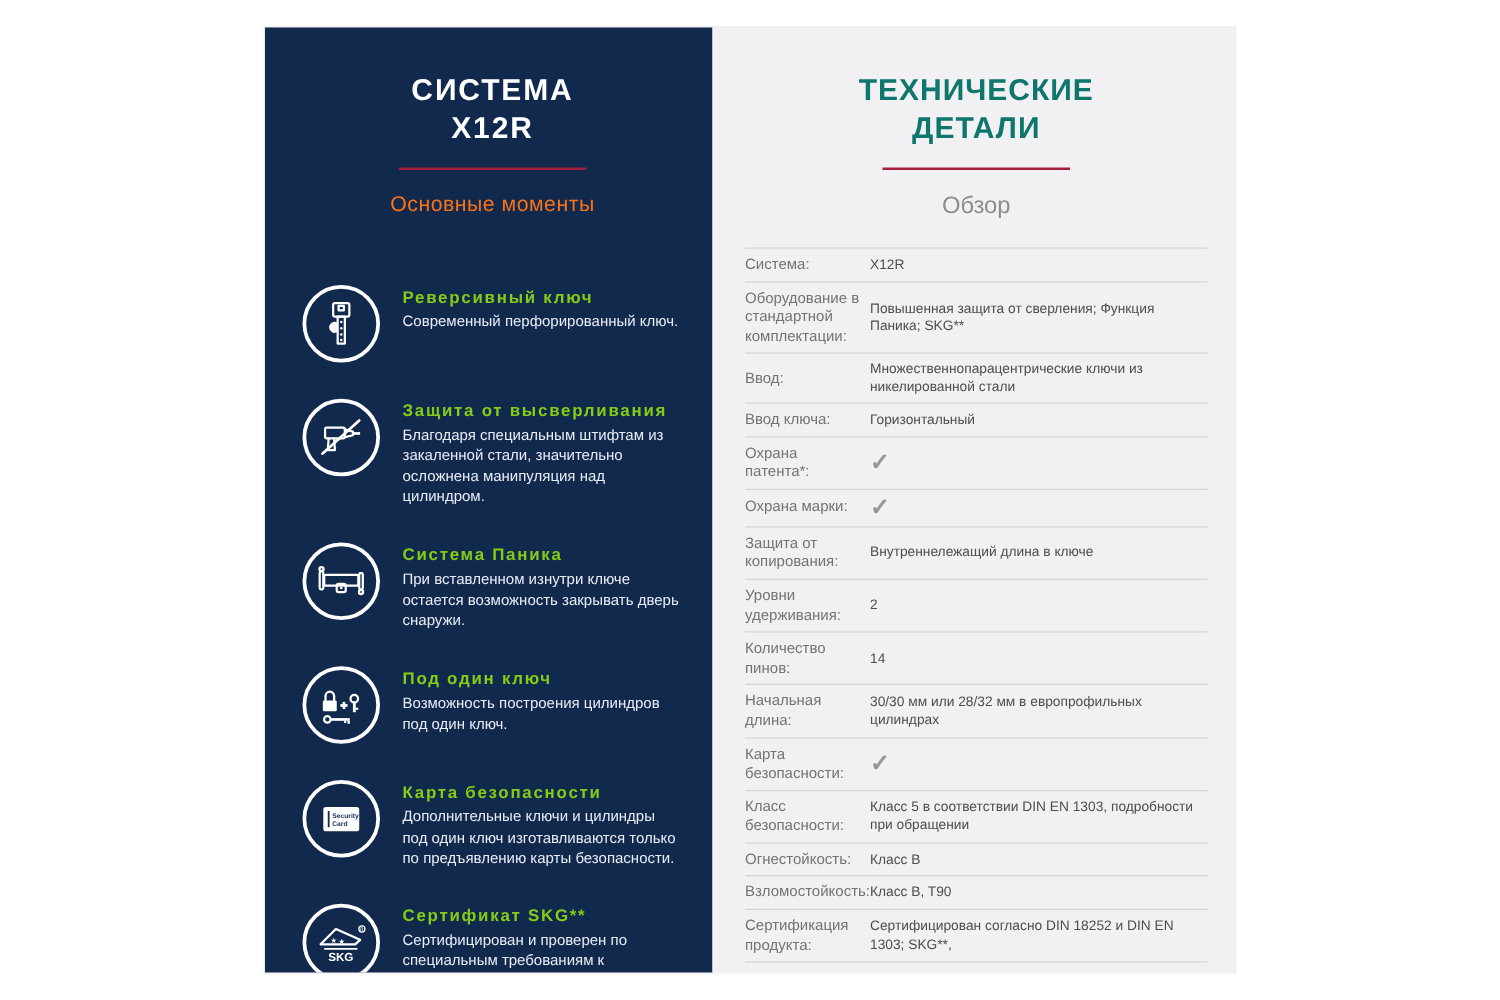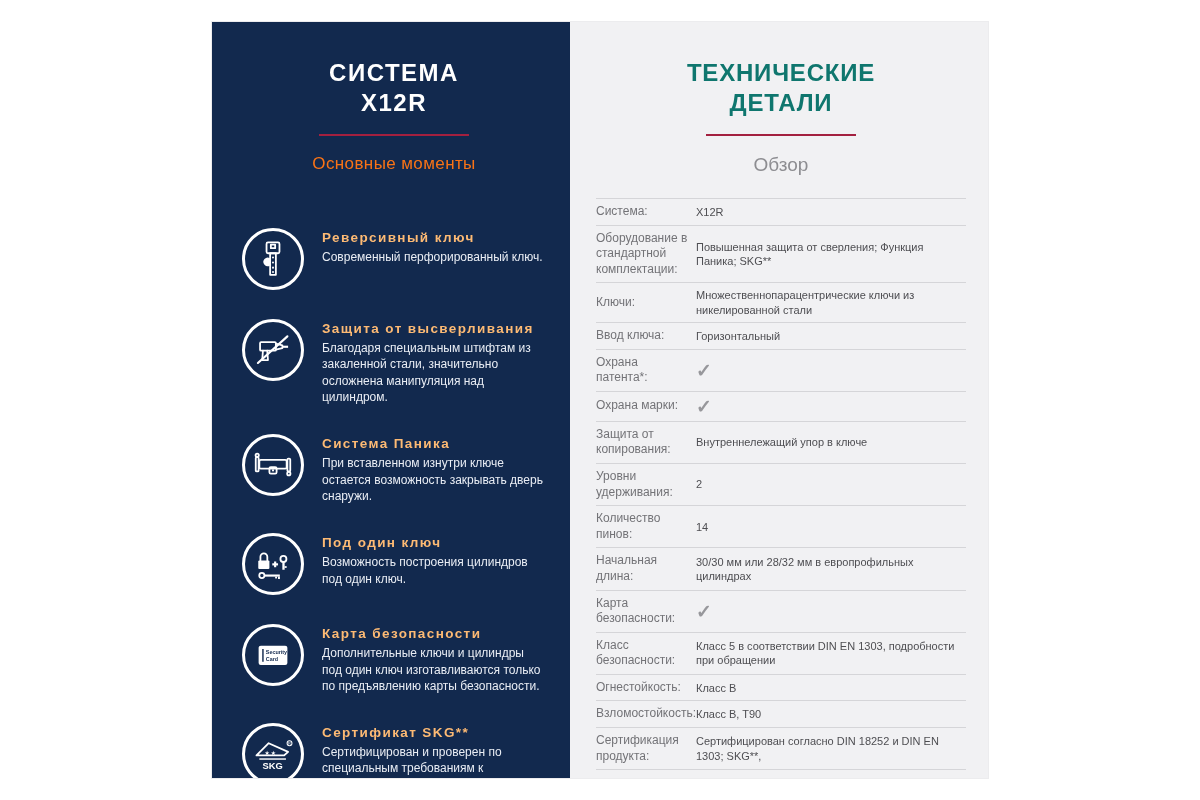--- a/index.html
+++ b/index.html
@@ -12,21 +12,21 @@
   .l-header{text-align:center;}
   .l-title{font-size:24px;font-weight:bold;letter-spacing:1.5px;line-height:1.25;color:#ffffff;}
   .accent-line{width:150px;height:2px;margin:16px auto 18px;}
   .l-sub{font-size:17px;color:#f97316;letter-spacing:0.4px;}
   .features{margin-top:54px;}
   .feature{display:flex;margin-bottom:29px;}
   .f-icon{width:62px;height:62px;flex:none;border:3px solid #ffffff;border-radius:50%;
     box-sizing:border-box;display:flex;align-items:center;justify-content:center;margin-right:18px;}
   .f-icon svg{width:46px;height:46px;display:block;}
   .f-text{padding-top:2px;}
-  .f-title{font-size:13.5px;font-weight:bold;letter-spacing:1.4px;margin-bottom:4px;color:#fdba74;}
+  .f-title{font-size:13.5px;font-weight:bold;letter-spacing:1.4px;margin-bottom:4px;color:#84cc16;}
   .f-desc{font-size:12px;line-height:1.36;color:#e9edf4;max-width:232px;}
 
   
   .right-panel{flex:1;background:#f1f1f3;padding:36px 22px 0 26px;box-sizing:border-box;overflow:hidden;}
   .r-header{text-align:center;}
   .r-title{font-size:24px;font-weight:bold;letter-spacing:0.8px;line-height:1.25;color:#0f766e;}
   .r-sub{font-size:19px;color:#8d8d91;}
   .spec-table{margin-top:22px;border-top:1px solid #d5d5d8;}
   .spec-row{display:flex;align-items:center;padding:5px 0;border-bottom:1px solid #d5d5d8;}
   .spec-label{width:100px;flex:none;font-size:12px;color:#737377;line-height:1.3;padding-right:8px;box-sizing:border-box;}
@@ -172,42 +172,42 @@
     <div class="spec-label">Система:</div>
     <div class="spec-value">X12R</div>
   </div>
 
   <div class="spec-row">
     <div class="spec-label">Оборудование в стандартной комплектации:</div>
     <div class="spec-value">Повышенная защита от сверления; Функция Паника; SKG**</div>
   </div>
 
   <div class="spec-row">
-    <div class="spec-label">Ключи:</div>
+    <div class="spec-label">Ввод:</div>
     <div class="spec-value">Множественнопарацентрические ключи из никелированной стали</div>
   </div>
 
   <div class="spec-row">
     <div class="spec-label">Ввод ключа:</div>
     <div class="spec-value">Горизонтальный</div>
   </div>
 
   <div class="spec-row">
     <div class="spec-label">Охрана патента*:</div>
     <div class="spec-value check">✓</div>
   </div>
 
   <div class="spec-row">
     <div class="spec-label">Охрана марки:</div>
     <div class="spec-value check">✓</div>
   </div>
 
   <div class="spec-row">
     <div class="spec-label">Защита от копирования:</div>
-    <div class="spec-value">Внутреннележащий упор в ключе</div>
+    <div class="spec-value">Внутреннележащий длина в ключе</div>
   </div>
 
   <div class="spec-row">
     <div class="spec-label">Уровни удерживания:</div>
     <div class="spec-value">2</div>
   </div>
 
   <div class="spec-row">
     <div class="spec-label">Количество пинов:</div>
     <div class="spec-value">14</div>

